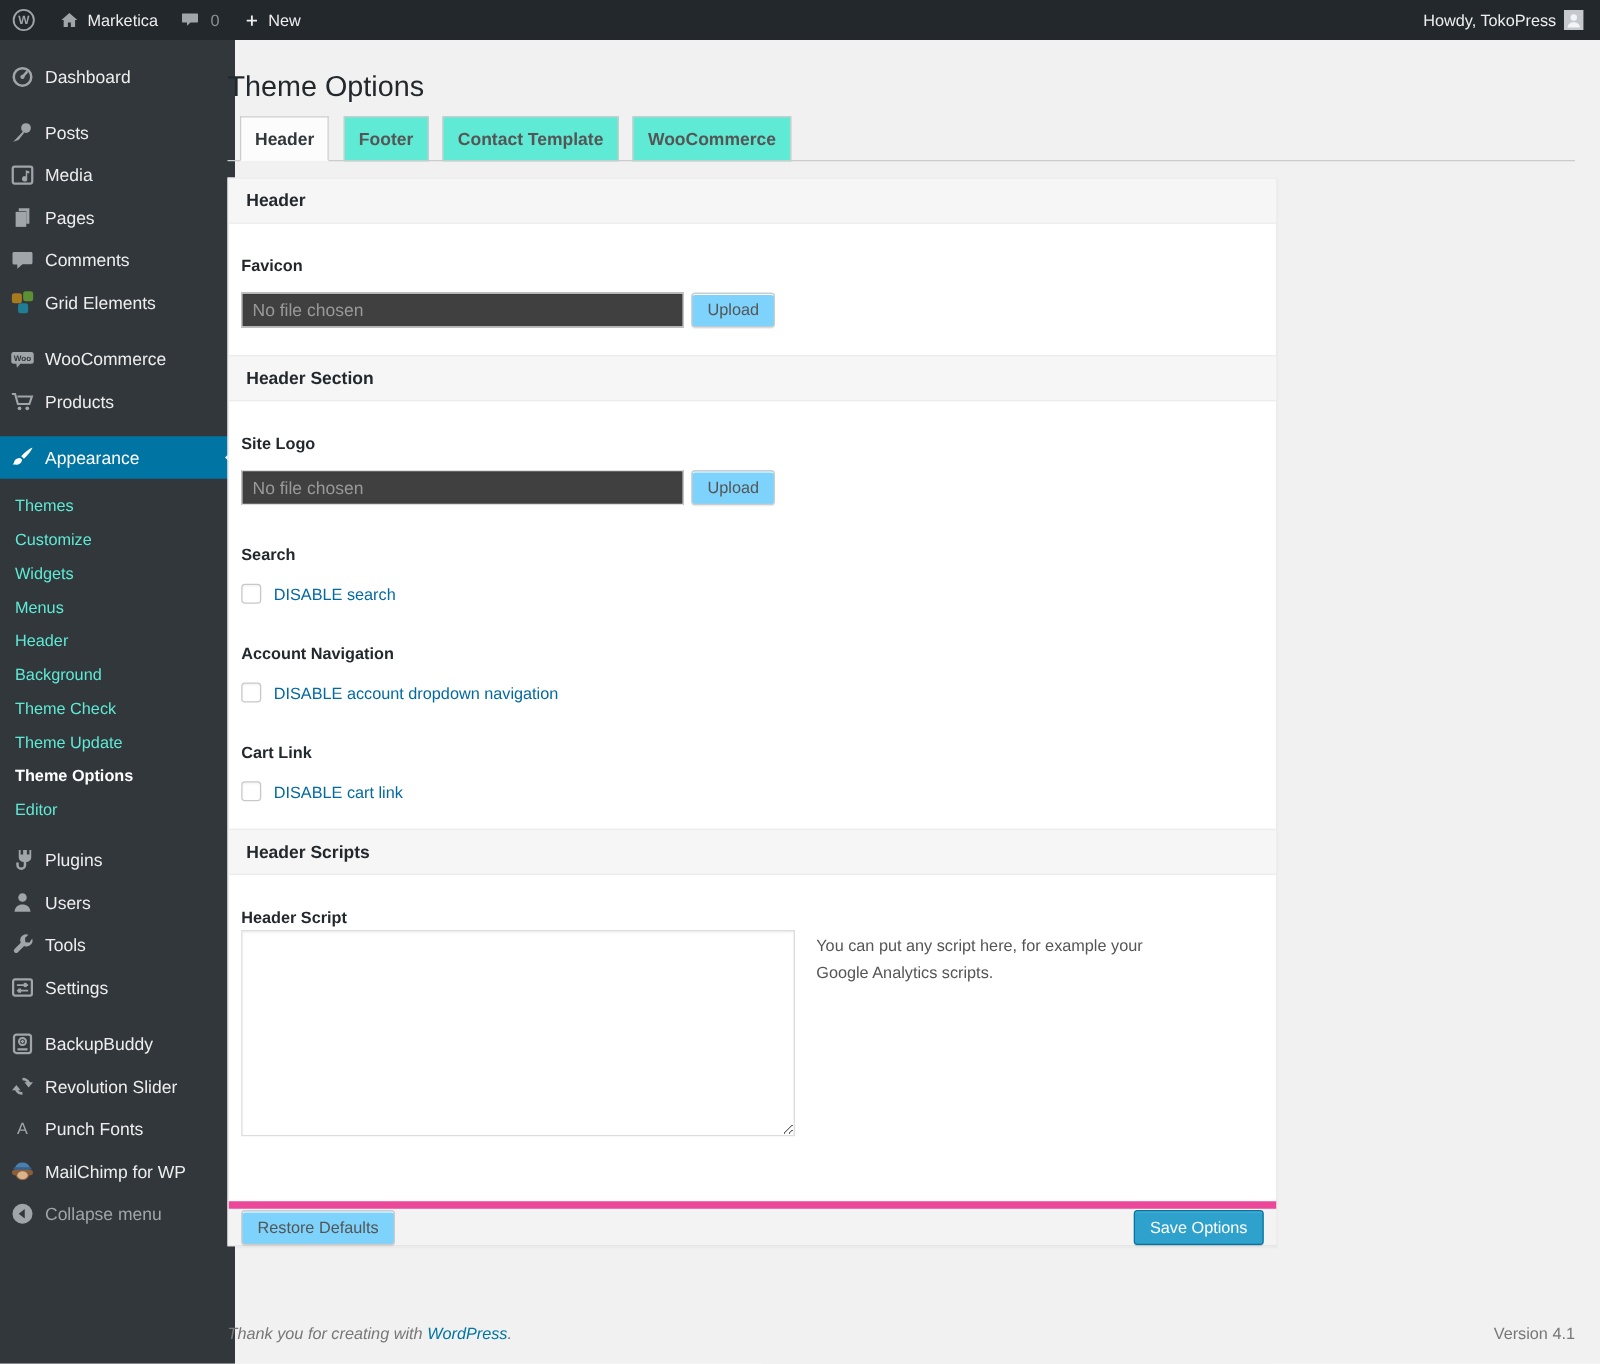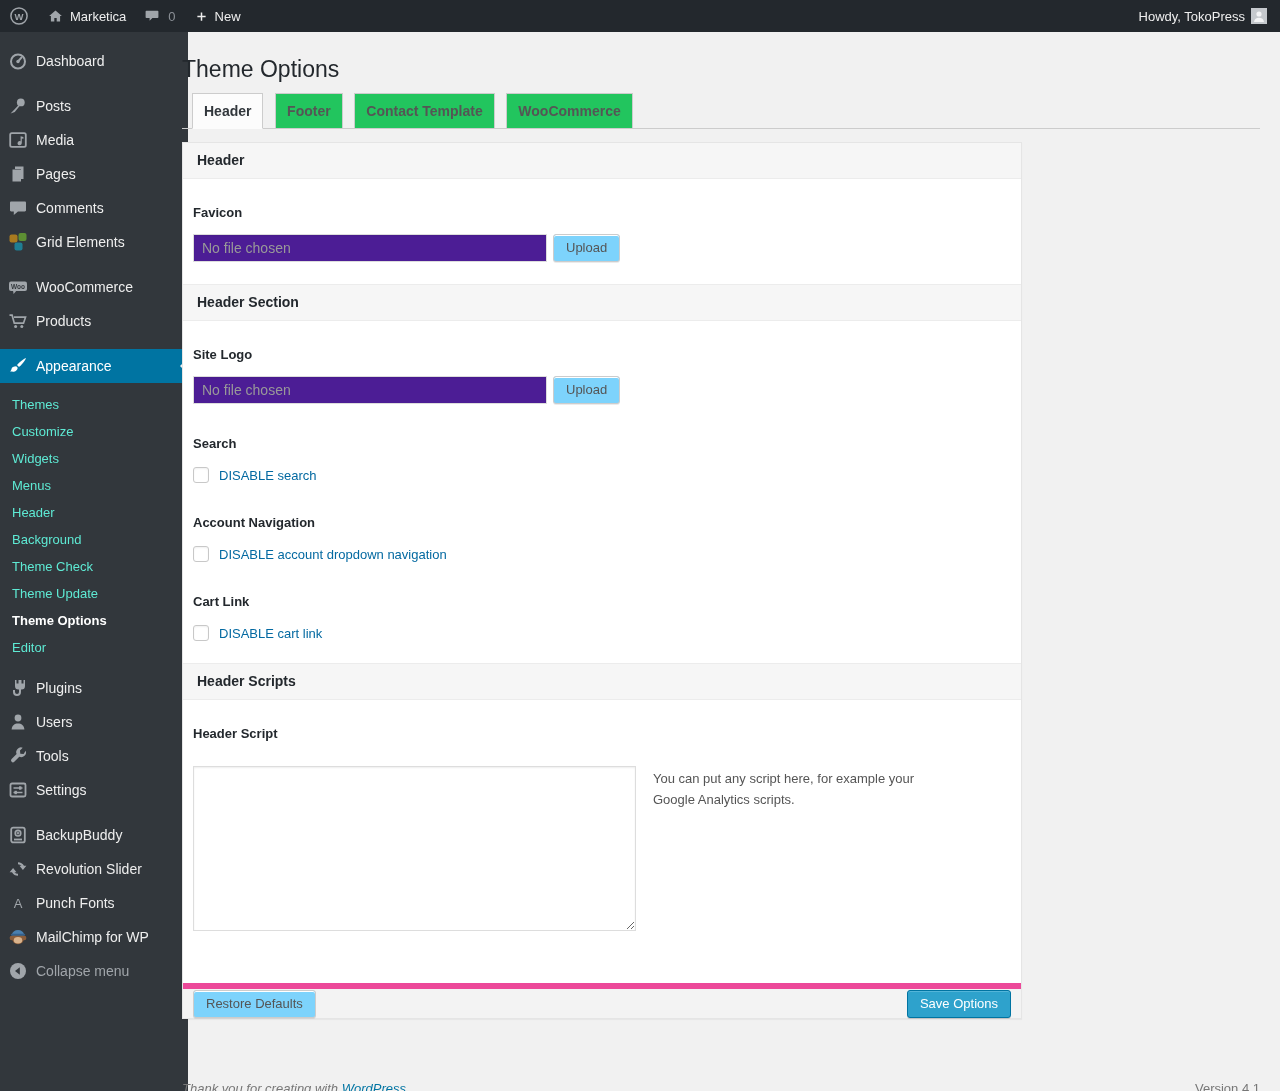--- a/index.html
+++ b/index.html
@@ -49,62 +49,62 @@
   .submenu-item.current { color:#fff; font-weight:bold; }
   .collapse-item { color:#a0a5aa; }
 
   
   .content { position:absolute; top:32px; left:160px; width:1120px; padding:0 20px 0 22px; }
   .page-title { font-size:23px; font-weight:400; color:#23282d; padding-top:23px; line-height:29px; }
 
   .nav-tab-wrapper { margin-top:9px; border-bottom:1px solid #ccc; padding-left:10px; }
   .nav-tab {
     display:inline-block; margin:0 8px -1px 0; padding:9px 11px;
-    border:1px solid #ccc; background:#22c55e; color:#555;
+    border:1px solid #ccc; background:#5eead4; color:#555;
     font-size:14px; font-weight:bold; line-height:16px; cursor:pointer; text-decoration:none;
   }
   .nav-tab.active { background:#fcfcfc; border-bottom:1px solid #fcfcfc; color:#32373c; }
 
   .panel {
     width:840px; margin-top:13px; background:#fff;
     border:1px solid #e5e5e5; box-shadow:0 1px 1px rgba(0,0,0,.04);
   }
   .section-bar {
     background:#f6f6f6; border-bottom:1px solid #ececec;
     padding:9px 14px; font-size:14px; font-weight:bold; color:#23282d; line-height:17px;
   }
   .section-bar + .section-bar, .section-body + .section-bar { border-top:1px solid #ececec; }
   .section-body { padding:0 10px 22px; }
   .section-body.scripts { padding-bottom:52px; }
   .field-label { margin-top:26px; font-size:13px; font-weight:bold; color:#23282d; line-height:16px; }
   .field-label.gap { margin-top:32px; }
   .input-row { margin-top:13px; display:flex; align-items:center; gap:6px; }
   .file-input {
     width:354px; height:28px; padding:0 8px; font-size:14px; color:#999;
-    border:1px solid #ddd; background:#4c1d95; outline:none;
+    border:1px solid #ddd; background:#404040; outline:none;
     box-shadow:inset 0 1px 2px rgba(0,0,0,.07); font-family:"Liberation Sans", sans-serif;
   }
   .btn {
     display:inline-block; padding:5px 12px; font-size:13px; line-height:16px;
     color:#555; background:#7dd3fc; border:1px solid #ccc; border-radius:3px;
     cursor:pointer; font-family:"Liberation Sans", sans-serif;
     box-shadow:inset 0 1px 0 #fff, 0 1px 0 rgba(0,0,0,.08); white-space:nowrap;
   }
   .btn-primary {
     color:#fff; background:#2ea2cc; border-color:#0074a2;
     box-shadow:inset 0 1px 0 rgba(120,200,230,.5), 0 1px 0 rgba(0,0,0,.15);
   }
   .check-row { margin-top:15px; display:flex; align-items:center; gap:10px; }
   .check-row input[type=checkbox] {
     appearance:none; -webkit-appearance:none; width:16px; height:16px;
     border:1px solid #c8c8c8; border-radius:3px; background:#fff;
     box-shadow:inset 0 1px 2px rgba(0,0,0,.06); cursor:pointer; margin:0;
   }
   .check-label { font-size:13px; color:#0369a1; }
-  .script-row { margin-top:24px; display:flex; align-items:flex-start; }
+  .script-row { margin-top:2px; display:flex; align-items:flex-start; }
   .script-textarea {
     width:443px; height:165px; border:1px solid #ddd; background:#fff;
     box-shadow:inset 0 1px 2px rgba(0,0,0,.07); resize:both; outline:none;
     font-family:"Liberation Mono", monospace; font-size:13px; padding:4px 6px; color:#333;
   }
   .script-help { margin-left:17px; width:305px; font-size:13px; color:#555; line-height:21px; padding-top:2px; }
   .panel-footer {
     background:#f3f3f3; border-top:6px solid #ec4899; padding:4px 10px;
     display:flex; align-items:center; justify-content:space-between; height:35px;
   }

